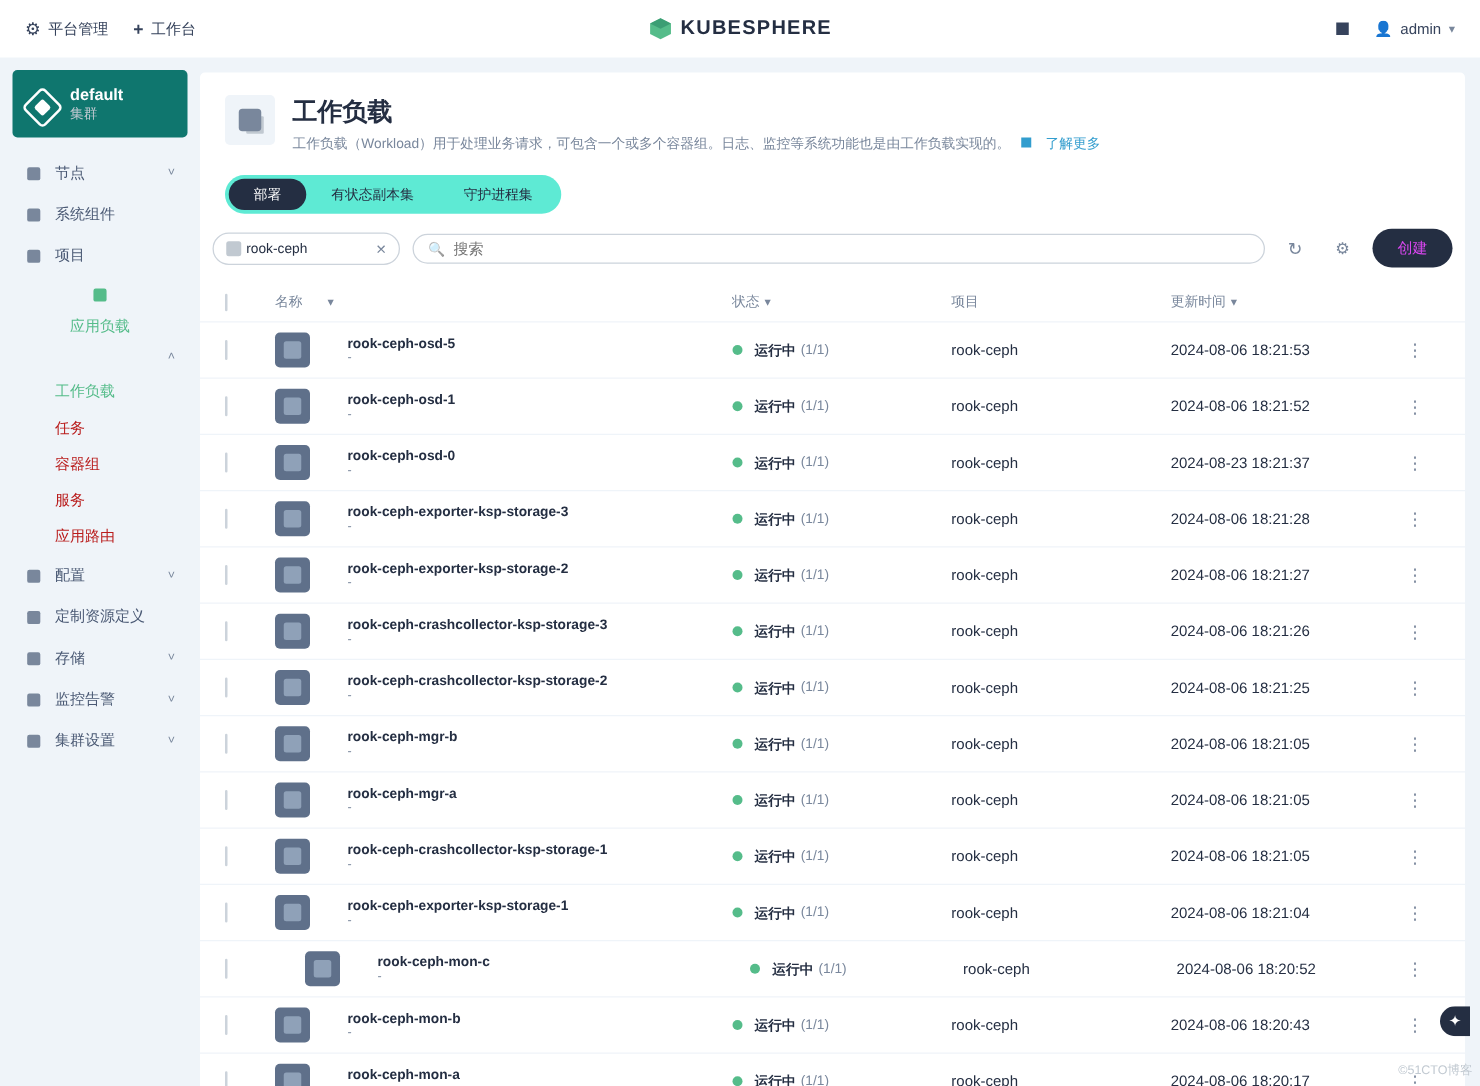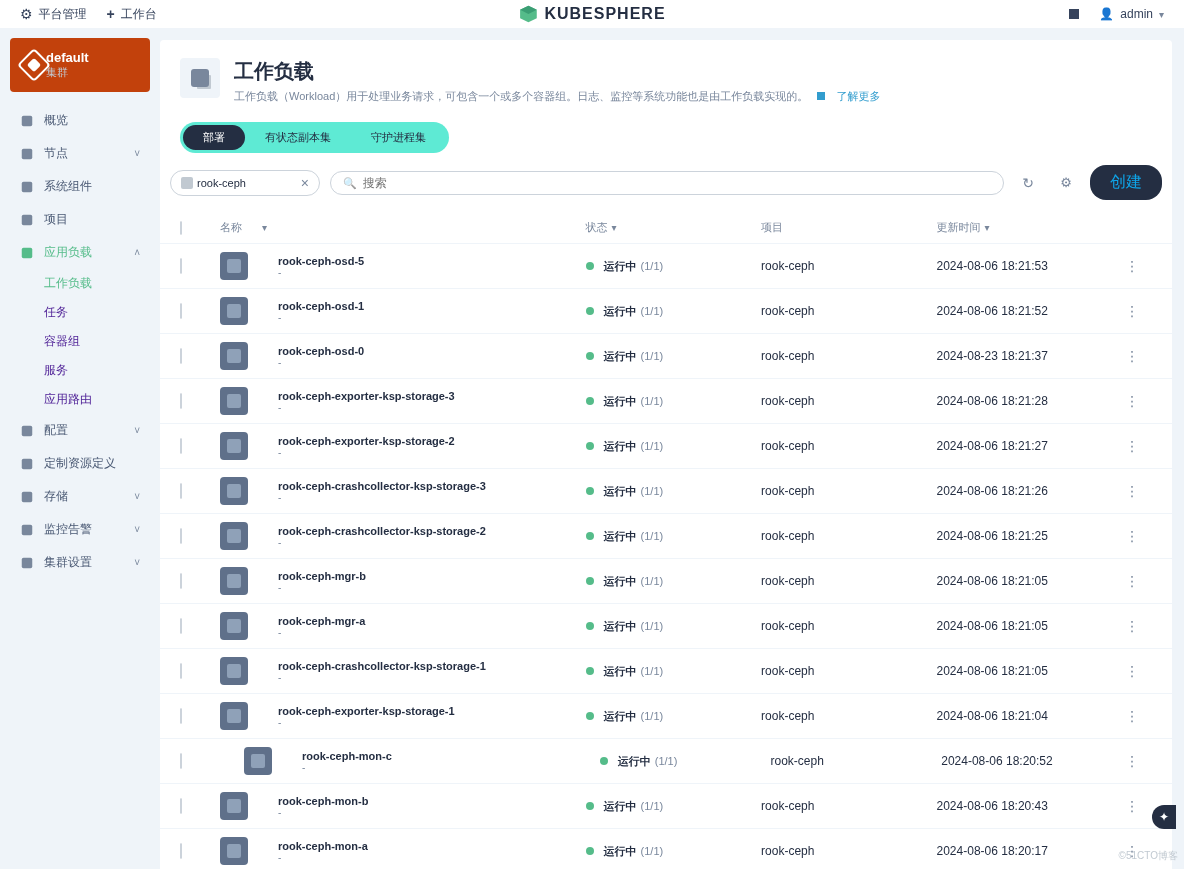--- a/index.html
+++ b/index.html
@@ -1,40 +1,40 @@
 <!DOCTYPE html>
 <html><head>
   <meta charset="utf-8">
   <style>
     * { box-sizing: border-box; margin: 0; padding: 0; }
     body { font-family: -apple-system, "PingFang SC", "Microsoft YaHei", sans-serif; font-size: 12px; color: #242e42; background: #eff4f9; }
-    .topbar { height: 28px; background: #fff; display: flex; align-items: center; padding: 0 20px; position: relative; }
+    .topbar { height: 46px; background: #fff; display: flex; align-items: center; padding: 0 20px; position: relative; }
     .topbar-left { display: flex; gap: 20px; }
     .topbar-item { display: flex; align-items: center; gap: 6px; cursor: pointer; color: #36435c; }
     .topbar-logo { position: absolute; left: 50%; transform: translateX(-50%); display: flex; align-items: center; gap: 6px; font-weight: 700; font-size: 16px; letter-spacing: 1px; color: #242e42; }
     .topbar-right { margin-left: auto; display: flex; align-items: center; gap: 20px; }
     .icon { display: inline-flex; align-items: center; justify-content: center; }
     .gear-icon::before { content: "⚙"; font-size: 14px; }
     .plus-icon::before { content: "+"; font-weight: bold; font-size: 14px; }
     .chevron-down-icon::before { content: "▾"; font-size: 10px; color: #79879c; }
     .user-icon::before { content: "👤"; font-size: 12px; }
     .layout { display: flex; min-height: calc(100vh - 42px); }
     .sidebar { width: 160px; padding: 10px; }
-    .cluster-card { background: #c2410c; color: #fff; border-radius: 4px; padding: 12px; display: flex; align-items: center; margin-bottom: 12px; }
+    .cluster-card { background: #0f766e; color: #fff; border-radius: 4px; padding: 12px; display: flex; align-items: flex-end; gap: 10px; margin-bottom: 12px; }
     .cluster-icon { width: 24px; height: 24px; border: 2px solid #fff; border-radius: 4px; transform: rotate(45deg); display: flex; align-items: center; justify-content: center; }
     .cluster-icon::before { content: ""; width: 10px; height: 10px; background: #fff; border-radius: 2px; }
     .cluster-info .title { font-weight: 600; font-size: 13px; }
     .cluster-info .sub { font-size: 11px; color: #c1c9d1; }
     .nav { list-style: none; }
     .nav-item { display: flex; align-items: center; padding: 8px 10px; cursor: pointer; color: #4a5974; gap: 10px; border-radius: 4px; }
-    .nav-item.active { color: #55bc8a; }
+    .nav-item.active { color: #55bc8a; flex-direction: column; }
     .nav-item .nav-chevron { margin-left: auto; font-size: 10px; color: #79879c; }
     .nav-icon { width: 14px; height: 14px; display: inline-block; }
     .nav-sub { list-style: none; padding-left: 34px; }
-    .nav-sub li { padding: 6px 0; cursor: pointer; color: #4c1d95; }
+    .nav-sub li { padding: 6px 0; cursor: pointer; color: #b91c1c; }
     .nav-sub li.active { color: #55bc8a; font-weight: 500; }
     .main { flex: 1; padding: 12px 12px 12px 0; }
     .panel { background: #fff; border-radius: 4px; }
     .page-header { padding: 18px 20px; display: flex; gap: 14px; }
     .page-icon { width: 40px; height: 40px; background: #eff4f9; border-radius: 4px; display: flex; align-items: center; justify-content: center; }
     .page-icon::before { content: ""; width: 18px; height: 18px; background: #79879c; border-radius: 3px; box-shadow: 4px 4px 0 -2px #c1c9d1; }
     .page-title { font-size: 20px; font-weight: 600; margin-bottom: 4px; }
     .page-desc { font-size: 11px; color: #79879c; }
     .page-desc a { color: #329dce; text-decoration: none; margin-left: 8px; }
     .tabs-wrap { padding: 0 20px; }
@@ -45,21 +45,21 @@
     .filter-box { display: flex; align-items: center; border: 1px solid #ccd3db; border-radius: 18px; padding: 4px 10px; min-width: 150px; background: #fff; }
     .filter-tag { display: flex; align-items: center; gap: 4px; font-size: 11px; }
     .filter-icon { width: 12px; height: 12px; background: #c1c9d1; border-radius: 2px; display: inline-block; }
     .close-x { margin-left: auto; cursor: pointer; color: #79879c; font-size: 14px; }
     .search-box { flex: 1; display: flex; align-items: center; border: 1px solid #ccd3db; border-radius: 18px; padding: 4px 12px; background: #fff; }
     .search-box input { border: none; outline: none; flex: 1; font-size: 12px; background: transparent; }
     .search-icon::before { content: "🔍"; font-size: 11px; opacity: 0.6; margin-right: 6px; }
     .tool-icon { width: 28px; height: 28px; display: flex; align-items: center; justify-content: center; cursor: pointer; color: #79879c; border-radius: 50%; }
     .refresh-icon::before { content: "↻"; font-size: 14px; }
     .settings-icon::before { content: "⚙"; font-size: 13px; }
-    .create-btn { background: #242e42; color: #0ea5e9; border: none; border-radius: 16px; padding: 7px 20px; font-size: 16px; cursor: pointer; font-weight: 500; }
+    .create-btn { background: #242e42; color: #d946ef; border: none; border-radius: 16px; padding: 7px 20px; font-size: 12px; cursor: pointer; font-weight: 500; }
     .table { width: 100%; }
     .thead { display: flex; align-items: center; padding: 8px 20px; border-bottom: 1px solid #eff4f9; font-size: 11px; color: #79879c; }
     .col-check { width: 40px; }
     .col-name { flex: 2.5; display: flex; align-items: center; gap: 20px; }
     .col-status { flex: 1.2; display: flex; align-items: center; gap: 4px; }
     .col-project { flex: 1.2; }
     .col-time { flex: 1.2; display: flex; align-items: center; gap: 4px; }
     .col-action { width: 40px; text-align: center; }
     .row { display: flex; align-items: center; padding: 8px 20px; border-bottom: 1px solid #eff4f9; }
     .checkbox { width: 14px; height: 14px; border: 1px solid #ccd3db; border-radius: 3px; background: #fff; cursor: pointer; }
@@ -115,26 +115,20 @@
       <div class="cluster-info">
         <div class="title">default</div>
         <div class="sub">集群</div>
       </div>
     </div>
     <ul class="nav" id="nav-root">
         <li class="nav-item">
           <span class="nav-icon"><svg viewBox="0 0 16 16" width="14" height="14">
               <rect x="2" y="2" width="12" height="12" rx="2" fill="#79879c"></rect>
             </svg></span>
-          <span>概览</span>
-        </li>
-        <li class="nav-item">
-          <span class="nav-icon"><svg viewBox="0 0 16 16" width="14" height="14">
-              <rect x="2" y="2" width="12" height="12" rx="2" fill="#79879c"></rect>
-            </svg></span>
           <span>节点</span>
           <span class="nav-chevron">˅</span>
         </li>
         <li class="nav-item">
           <span class="nav-icon"><svg viewBox="0 0 16 16" width="14" height="14">
               <rect x="2" y="2" width="12" height="12" rx="2" fill="#79879c"></rect>
             </svg></span>
           <span>系统组件</span>
         </li>
         <li class="nav-item">

